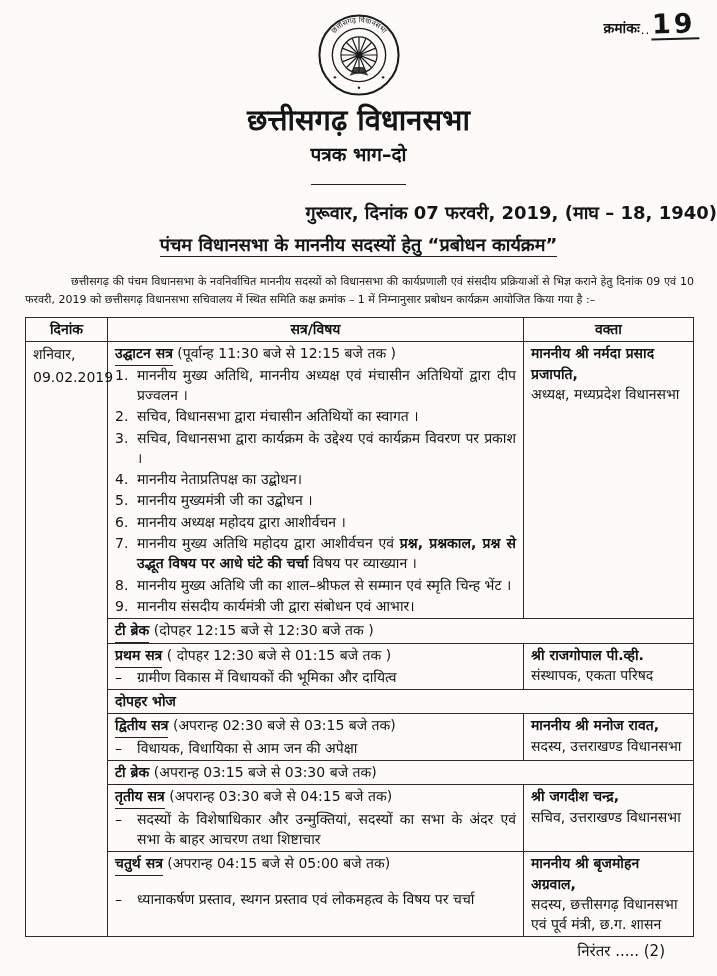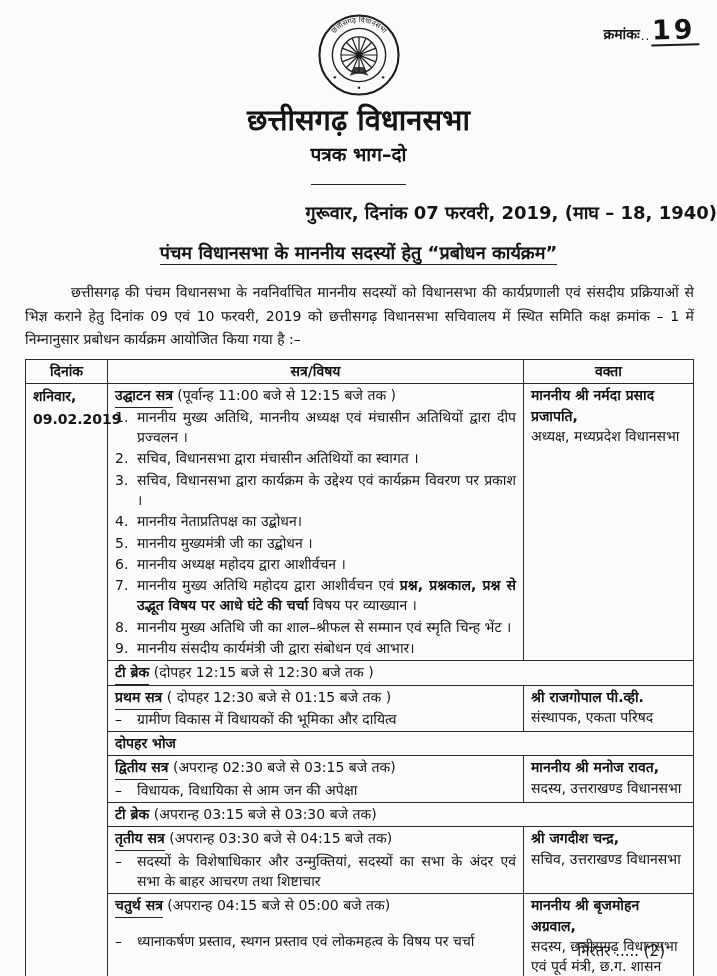--- a/index.html
+++ b/index.html
@@ -9,59 +9,59 @@
     font-family:"DejaVu Sans","Liberation Sans",sans-serif;
     color:#141414;
     -webkit-font-smoothing:antialiased;
   }
   .page{
     position:relative;width:717px;height:976px;margin:0 auto;
     background:#fcfbf9;overflow:hidden;
   }
   
   .serial{
-    position:absolute;top:16px;right:18px;
+    position:absolute;top:10px;right:18px;
     display:flex;align-items:flex-end;gap:1px;
   }
   .serial-label{font-size:14px;font-weight:bold;padding-bottom:3px;}
   .serial-dots{font-size:12px;letter-spacing:1px;padding-bottom:3px;}
   .serial-number{
     font-size:27px;font-weight:bold;letter-spacing:3px;line-height:1;
     border-bottom:2px solid #1a1a1a;padding:0 3px 1px 1px;
     transform:rotate(-1.5deg);
   }
   
   .header{text-align:center;padding-top:12px;}
   .seal{display:inline-block;}
   .org-title{font-size:29px;font-weight:bold;line-height:1.25;margin-top:0px;}
   .doc-subtitle{
     font-size:19px;font-weight:bold;margin-top:3px;display:inline-block;
     border-bottom:1.5px solid #222;padding-bottom:17px;
   }
   .date-line{font-size:18px;font-weight:bold;margin-top:16px;text-align:right;line-height:1.35;}
   .program-heading{
-    font-size:18px;font-weight:bold;text-align:center;line-height:1.4;margin-top:14px;
+    font-size:18px;font-weight:bold;text-align:center;line-height:1.4;margin-top:6px;
   }
   .program-heading span{border-bottom:1.6px solid #222;padding-bottom:1px;}
   
   .intro{
     margin:16px 23px 0 25px;
-    font-size:14px;line-height:1.7;text-align:justify;text-indent:46px;
+    font-size:11px;line-height:1.7;text-align:justify;text-indent:46px;
   }
   
   table.schedule{
     margin:7px 24px 0 25px;width:668px;table-layout:fixed;
     border-collapse:collapse;background:transparent;
   }
   table.schedule th,table.schedule td{
     border:1.6px solid #2c2c2c;vertical-align:top;
     padding:1px 7px 2px 7px;font-size:14px;line-height:1.45;
   }
   th.hdr{text-align:center;font-weight:bold;padding-top:2px;padding-bottom:2px;}
-  .date-cell{font-weight:bold;}
+  .date-cell{font-weight:normal;}
   .date-cell div{line-height:1.6;}
   .sess-title{font-weight:bold;border-bottom:1.5px solid #222;padding-bottom:4px;}
   .sess-time{font-weight:normal;}
   .item{display:flex;margin-top:1px;}
   .item-num{width:22px;flex:none;}
   .item-text{flex:1;text-align:justify;}
   .bold-inline{font-weight:bold;}
   .topic{display:flex;margin-top:2px;}
   .topic .dash{width:22px;flex:none;}
   .topic .topic-text{flex:1;text-align:justify;}
@@ -138,21 +138,21 @@
     <tbody>
 
       <tr>
         <td class="date-cell" rowspan="8">
           <div>शनिवार,</div>
           <div>09.02.2019</div>
         </td>
         <td>
           <div class="sess-head">
             <span class="sess-title">उद्घाटन सत्र</span>
-            <span class="sess-time">(पूर्वान्ह 11:00 बजे से 12:15 बजे तक )</span>
+            <span class="sess-time">(पूर्वान्ह 11:30 बजे से 12:15 बजे तक )</span>
           </div>
           <div class="item">
               <span class="item-num">1.</span>
               <span class="item-text">माननीय मुख्य अतिथि, माननीय अध्यक्ष एवं मंचासीन अतिथियों द्वारा दीप प्रज्वलन ।</span>
             </div>
           <div class="item">
               <span class="item-num">2.</span>
               <span class="item-text">सचिव, विधानसभा द्वारा मंचासीन अतिथियों का स्वागत ।</span>
             </div>
           <div class="item">

